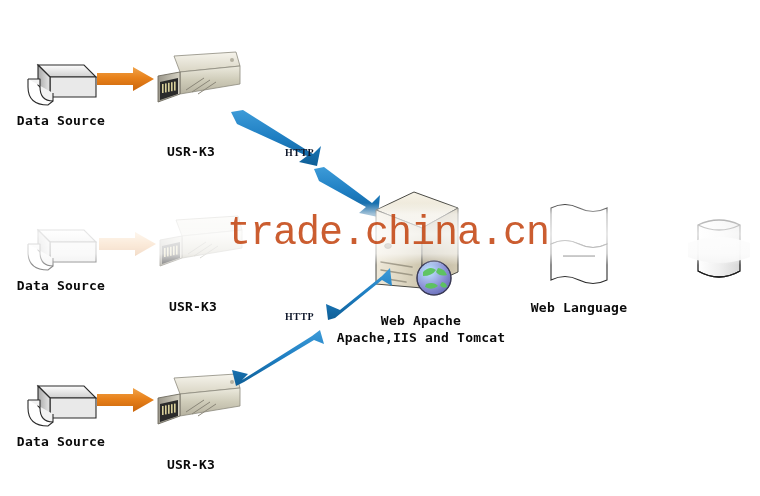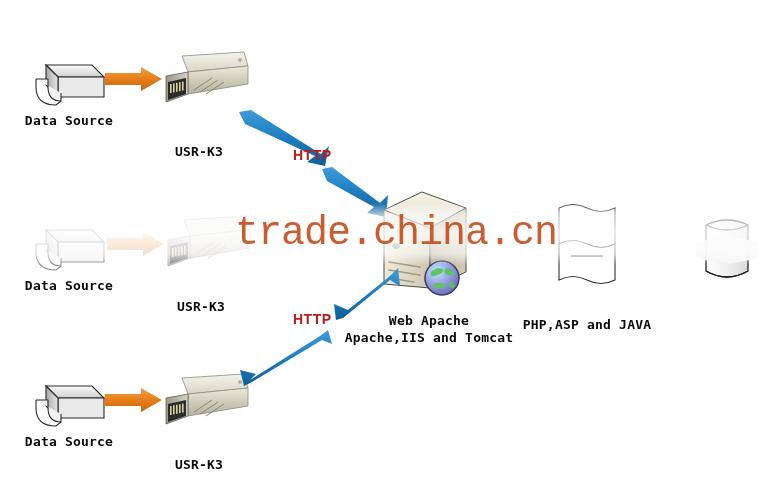--- a/index.html
+++ b/index.html
@@ -3,21 +3,21 @@
 <meta charset="utf-8">
 <style>
   html,body{margin:0;padding:0;}
   body{
     width:760px;height:496px;
     background:#ffffff;
     font-family:"DejaVu Sans Mono", monospace;
     overflow:hidden;
     position:relative;
   }
-  .stage{position:absolute;left:16px;top:0;width:680px;height:496px;}
+  .stage{position:absolute;left:8px;top:0;width:680px;height:496px;}
 
   
   .label{
     position:absolute;
     font-family:"DejaVu Sans Mono", monospace;
     color:#0a0a0a;
     font-size:13px;
     font-weight:700;
     letter-spacing:.2px;
     white-space:nowrap;
@@ -40,24 +40,24 @@
   
   .doc{position:absolute;width:72px;height:88px;}
   .cyl{position:absolute;width:78px;height:80px;}
 
   
   .arrow{position:absolute;}
   .arrow svg{display:block;overflow:visible;}
 
   .httplab{
     position:absolute;
-    font-family:Liberation Sans, sans-serif;
+    font-family:Liberation Serif, serif;
     font-weight:700;
-    font-size:14px;
-    color:#b91c1c;
+    font-size:10px;
+    color:#0f172a;
     letter-spacing:.5px;
     white-space:nowrap;
   }
 
   
   .wm{
     position:absolute;
     left:0;top:211px;width:760px;
     text-align:center;
     font-family:Liberation Mono, monospace;
@@ -269,21 +269,21 @@
   <div class="label ctr" style="left:413px;top:330px;text-align:right;">Apache,IIS and Tomcat</div>
 
   <div class="doc" style="left:535px;top:200px;">
     <svg width="72" height="88" viewBox="0 0 72 88">
       <path d="M8,8 q14,-7 28,0 q14,7 28,0 L64,44 q-14,7 -28,0 q-14,-7 -28,0 Z" fill="#ffffff" stroke="#2e2e2e" stroke-width="1.1"></path>
       <path d="M8,44 q14,-7 28,0 q14,7 28,0 L64,80 q-14,7 -28,0 q-14,-7 -28,0 Z" fill="#ffffff" stroke="#2e2e2e" stroke-width="1.1"></path>
       <line x1="20" y1="56" x2="52" y2="56" stroke="#2e2e2e" stroke-width="1"></line>
     </svg>
   </div>
 
-  <div class="label ctr" style="left:571px;top:317px;">PHP,ASP and JAVA</div>
+  <div class="label ctr" style="left:571px;top:300px;">Web Language</div>
 
   <div class="cyl" style="left:672px;top:213px;">
     <svg width="78" height="80" viewBox="0 0 78 80">
       <defs>
         <linearGradient id="cylG" x1="0" y1="0" x2="1" y2="0">
           <stop offset="0" stop-color="#ffffff"></stop>
             <stop offset=".5" stop-color="#f0f0f0"></stop>
             <stop offset="1" stop-color="#d7d7d7"></stop>
         </linearGradient>
       </defs>

